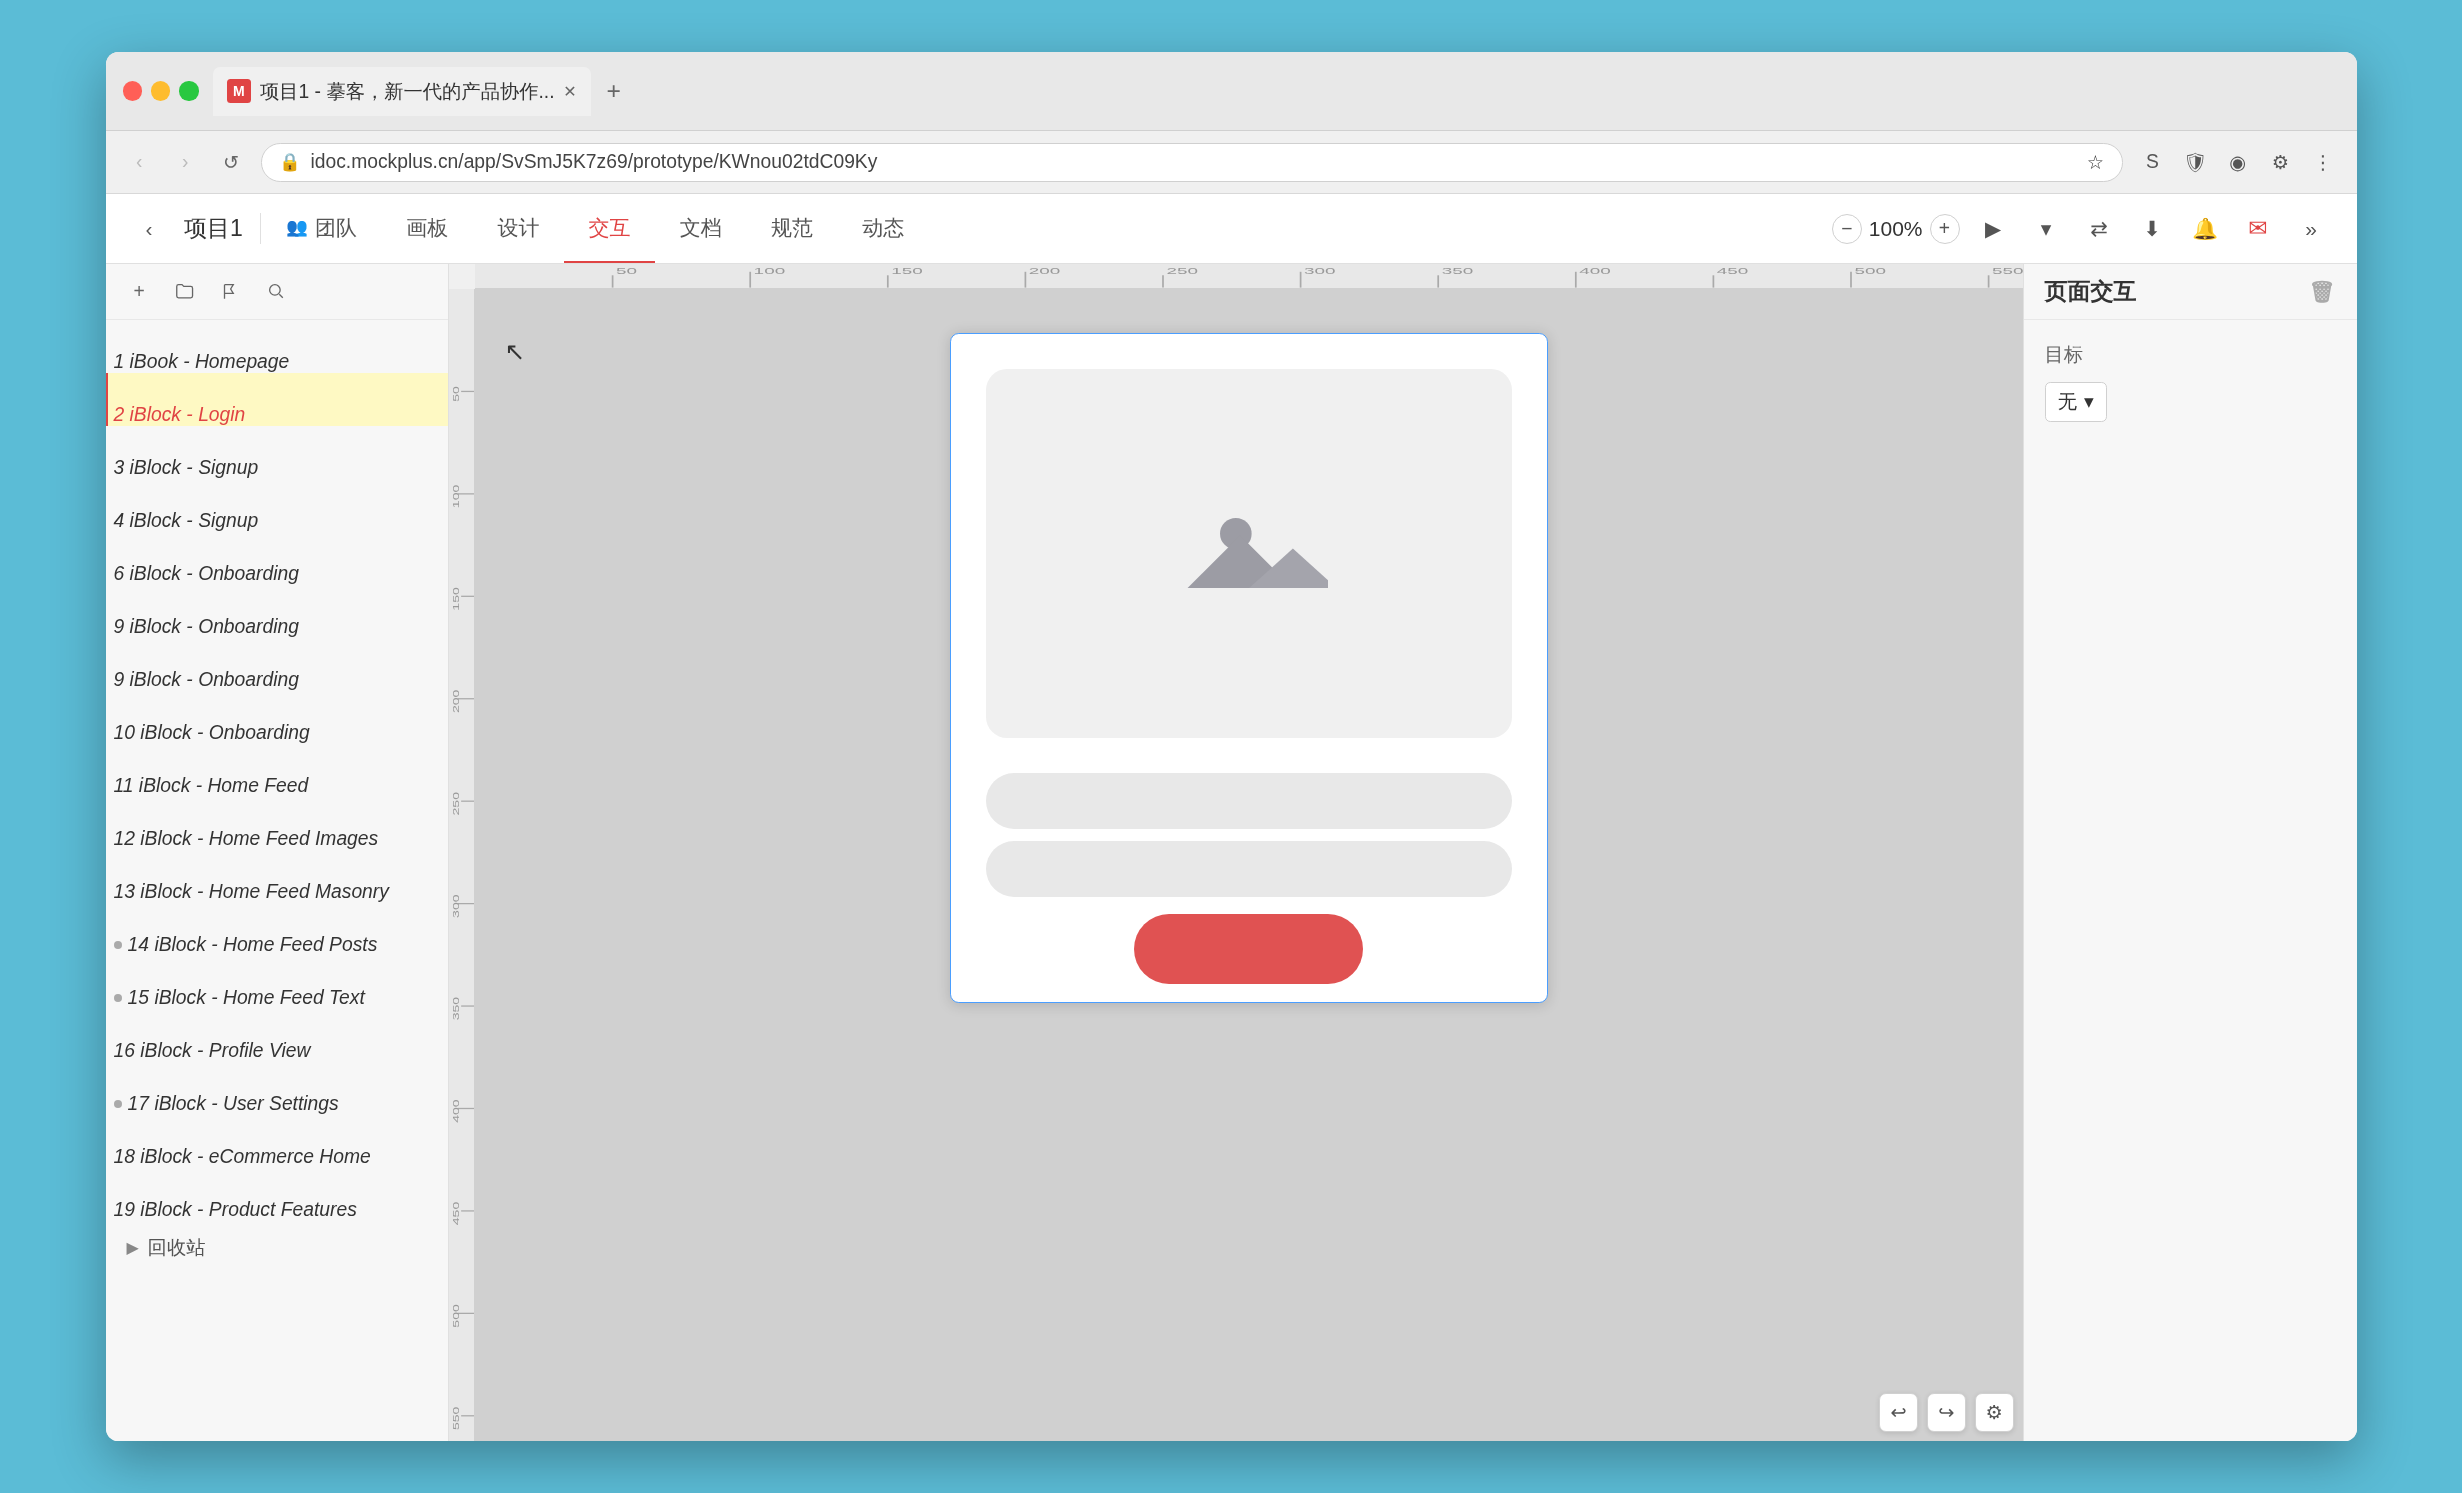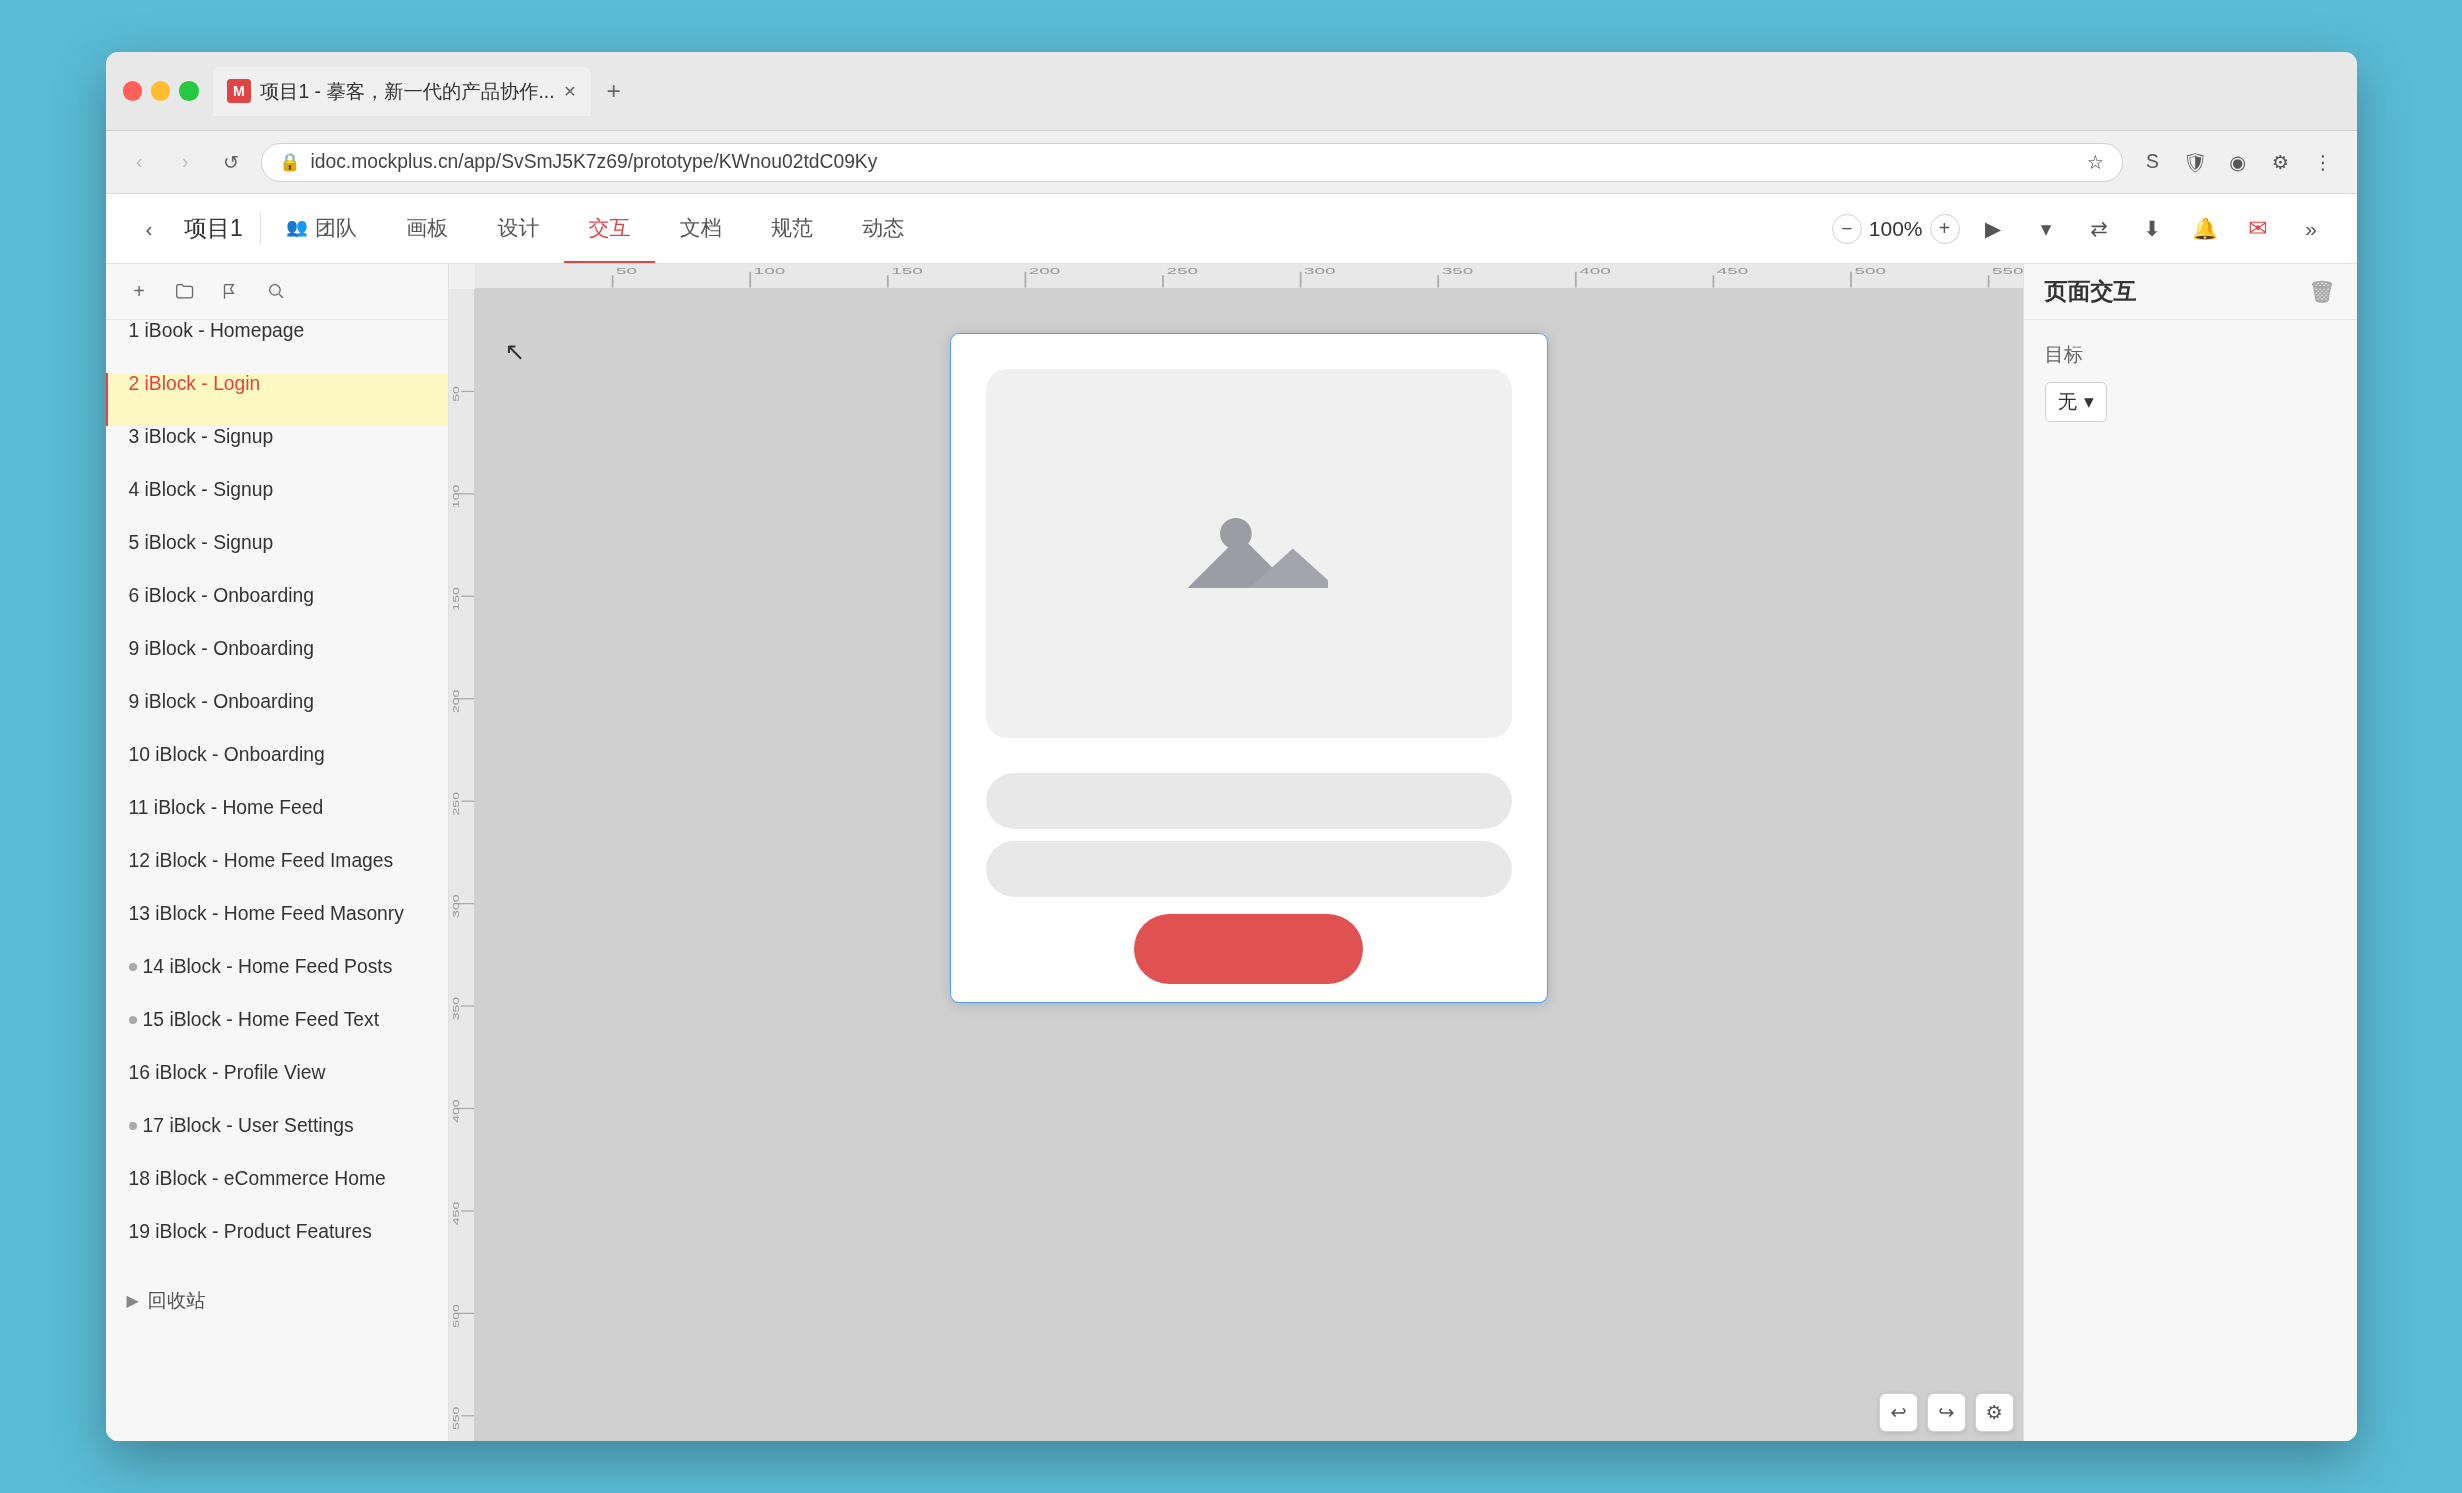--- a/index.html
+++ b/index.html
@@ -265,26 +265,27 @@
     }
     .panel-list {
       flex: 1;
       overflow-y: auto;
     }
     .panel-list::-webkit-scrollbar { width: 5.3px; }
     .panel-list::-webkit-scrollbar-thumb { background: #ccc; border-radius: 2.6px; }
     .page-item {
       height: 53px;
       display: flex;
-      align-items: flex-start;
-      padding: 0 21px;
+      align-items: flex-end;
+      padding: 0 6px;
       font-size: 19.3px;
       color: #333;
       cursor: pointer;
       border-left: 2.6px solid transparent;
+      font-style: italic;
     }
     .page-item.active {
       background: #fef9c3;
       color: #e04444;
       border-left: 2.6px solid #e04444;
     }
     .panel-section {
       height: 53px;
       display: flex;
       align-items: center;
@@ -583,23 +584,20 @@
           <span>1 iBook - Homepage</span>
         </div>
         <div class="page-item active">
           <span>2 iBlock - Login</span>
         </div>
         <div class="page-item">
           <span>3 iBlock - Signup</span>
         </div>
         <div class="page-item">
           <span>4 iBlock - Signup</span>
-        </div>
-        <div class="page-item">
-          <span>5 iBlock - Signup</span>
         </div>
         <div class="page-item">
           <span>6 iBlock - Onboarding</span>
         </div>
         <div class="page-item">
           <span>9 iBlock - Onboarding</span>
         </div>
         <div class="page-item">
           <span>9 iBlock - Onboarding</span>
         </div>

